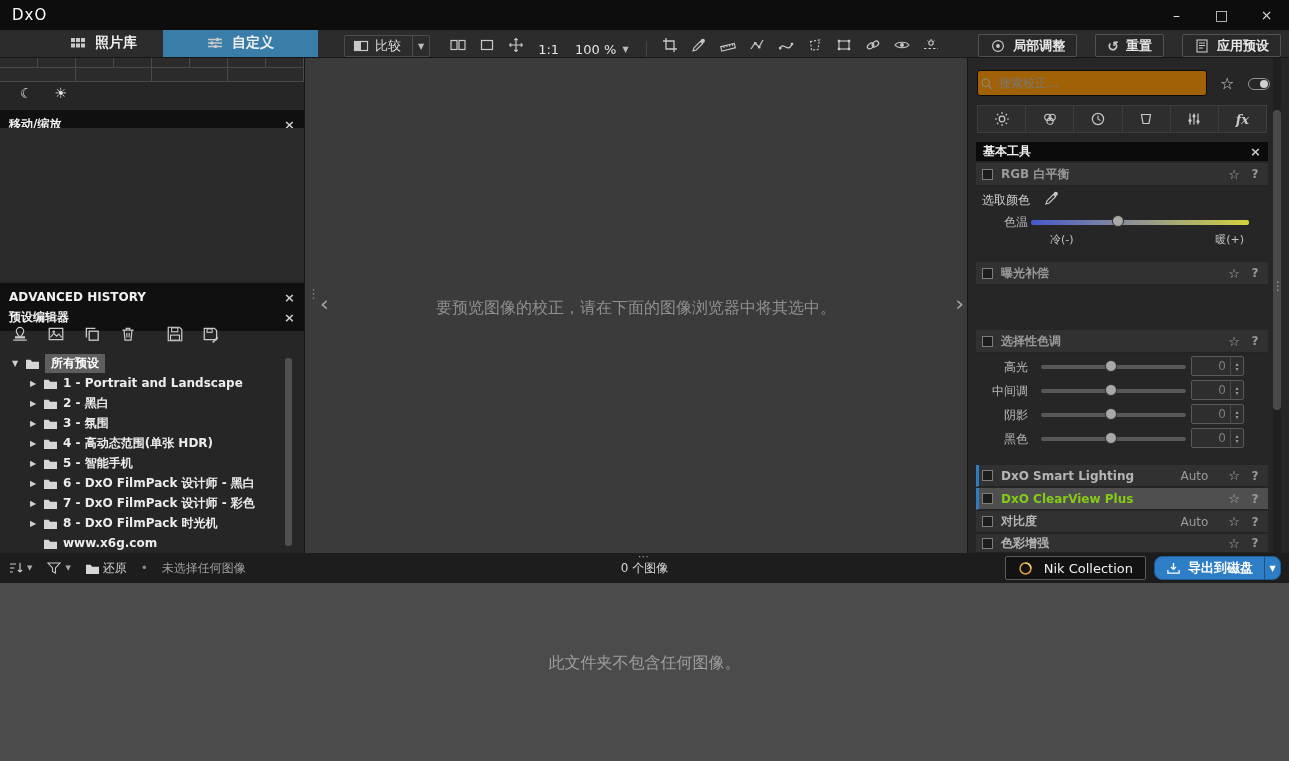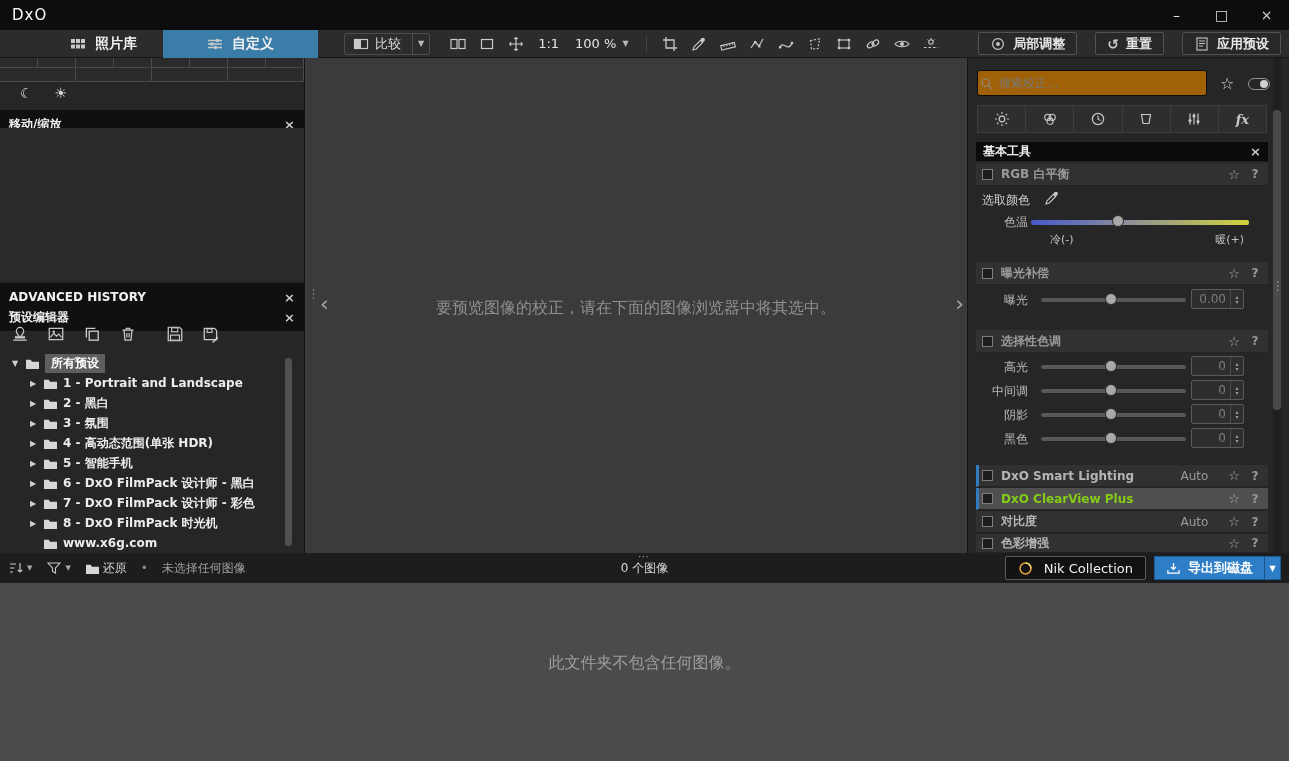--- a/index.html
+++ b/index.html
@@ -9,21 +9,21 @@
 #app{position:relative;width:1289px;height:761px;background:#262626;overflow:hidden;font-size:12px;color:#ccc;user-select:none}
 .ic{width:16px;height:16px;display:block;color:#c9c9c9}
 
 .titlebar{position:absolute;top:0;left:0;right:0;height:30px;background:#0d0d0d;display:flex;align-items:center;z-index:6}
 .logo{padding:0 16px 0 12px;color:#fff;font-weight:normal;font-size:15px;letter-spacing:1px}
 .menubar{display:flex}
 .menu-item{padding:0 13px;line-height:30px;font-size:13px;color:#e2e2e2;cursor:default}
 .win-controls{margin-left:auto;display:flex;height:30px}
 .win-btn{width:45px;text-align:center;line-height:30px;color:#ddd;font-size:14px;cursor:pointer}
 
-.toolbar{position:absolute;top:30px;left:0;right:0;height:28px;background:#2c2c2c;border-bottom:1px solid #161616;display:flex;align-items:center;z-index:5}
+.toolbar{position:absolute;top:30px;left:0;right:0;height:28px;background:#2c2c2c;border-bottom:1px solid #161616;display:flex;align-items:flex-end;z-index:5}
 .ws-tab{height:28px;display:flex;align-items:center;gap:9px;padding:0 26px;font-size:14px;font-weight:bold;color:#f0f0f0;cursor:pointer}
 .ws-tab.active{background:#3a7da8;padding:0 44px}
 .cmp{height:22px;display:flex;align-items:center;gap:6px;padding:0 0 0 8px;margin-left:26px;border:1px solid #4c4c4c;border-radius:2px;color:#ddd;font-size:13px;cursor:pointer}
 .cmp .dd{font-size:8px;color:#bbb;padding:0 5px;border-left:1px solid #4c4c4c;margin-left:5px;height:100%;display:flex;align-items:center}
 .tic{width:27px;height:24px;display:flex;align-items:center;justify-content:center;margin:0 1px}
 .zoom-dd{display:flex;align-items:center;gap:6px;padding:0 8px;color:#e5e5e5;font-size:13px;cursor:pointer}
 .dd-arrow{font-size:8px;color:#bbb}
 .sep{width:1px;height:16px;background:#454545;margin:0 9px}
 .tb-right{margin-left:auto;display:flex;align-items:center;gap:18px;padding-right:8px}
 .tb-btn{height:23px;display:flex;align-items:center;gap:7px;padding:0 11px;background:#282828;border:1px solid #525252;border-radius:2px;color:#e8e8e8;font-size:13px;font-weight:bold}
@@ -106,21 +106,21 @@
 .bb-ic{display:flex;align-items:center;gap:3px;color:#c9c9c9;cursor:pointer}
 .bb-dd{font-size:7px;color:#aaa}
 .bb-label{color:#d5d5d5;font-size:12px;cursor:pointer}
 .bb-bullet{color:#8a8a8a}
 .bb-status{color:#9f9f9f}
 .bb-center{position:absolute;left:0;width:100%;text-align:center;color:#d8d8d8;pointer-events:none}
 .bb-dots{position:absolute;top:0;left:0;width:100%;text-align:center;color:#9a9a9a;font-size:11px;letter-spacing:2px;line-height:8px}
 .bb-right{margin-left:auto;display:flex;align-items:center;gap:8px}
 .nik-btn{height:24px;display:flex;align-items:center;gap:11px;padding:0 12px;background:#121212;border:1px solid #5a5a5a;border-radius:2px;color:#f0f0f0;font-size:13px}
 .nik-btn .ic{width:15px;height:15px;color:#e2a23c}
-.exp-btn{height:24px;display:flex;align-items:stretch;background:#2d7ec6;border-radius:0;overflow:hidden;border:1px solid #1c5c96}
+.exp-btn{height:24px;display:flex;align-items:stretch;background:#2d7ec6;border-radius:8px;overflow:hidden;border:1px solid #1c5c96}
 .exp-main{display:flex;align-items:center;gap:7px;padding:0 11px;color:#fff;font-weight:bold;font-size:13px}
 .exp-main .ic{width:15px;height:15px;color:#fff}
 .exp-dd{width:16px;display:flex;align-items:center;justify-content:center;border-left:1px solid rgba(0,0,0,.35);color:#fff;font-size:8px;cursor:pointer}
 
 .browser{position:absolute;top:583px;left:0;width:100%;height:178px;background:#4b4b4b}
 .browser-msg{position:absolute;top:70px;width:100%;text-align:center;color:#9e9e9e;font-size:16px}
 </style>
 </head>
 <body>
 
@@ -656,33 +656,20 @@
         <span style="position:absolute;left:74px;font-size:11px;color:#c3c3c3">冷(-)</span>
         <span style="position:absolute;right:24px;font-size:11px;color:#c3c3c3">暖(+)</span>
       </div>
 
       <div class="abs8 sec-head" style="top:204px">
         <span class="cb"></span>
         <span class="sec-title">曝光补偿</span>
         <span class="star">☆</span>
         <span class="help">?</span>
       </div>
-      <div class="abs8 srow" style="top:230px">
-        <span class="lab">曝光</span>
-        <div class="track">
-            <span class="knob" style="left:48%"></span>
-          </div>
-        <div class="spin">
-          <span class="val">0.00</span>
-          <span class="arrs">
-              <i>▴</i>
-              <i>▾</i>
-            </span>
-        </div>
-      </div>
 
       <div class="abs8 sec-head" style="top:272px">
         <span class="cb"></span>
         <span class="sec-title">选择性色调</span>
         <span class="star">☆</span>
         <span class="help">?</span>
       </div>
       <div class="abs8 srow" style="top:297px">
         <span class="lab">高光</span>
         <div class="track">

